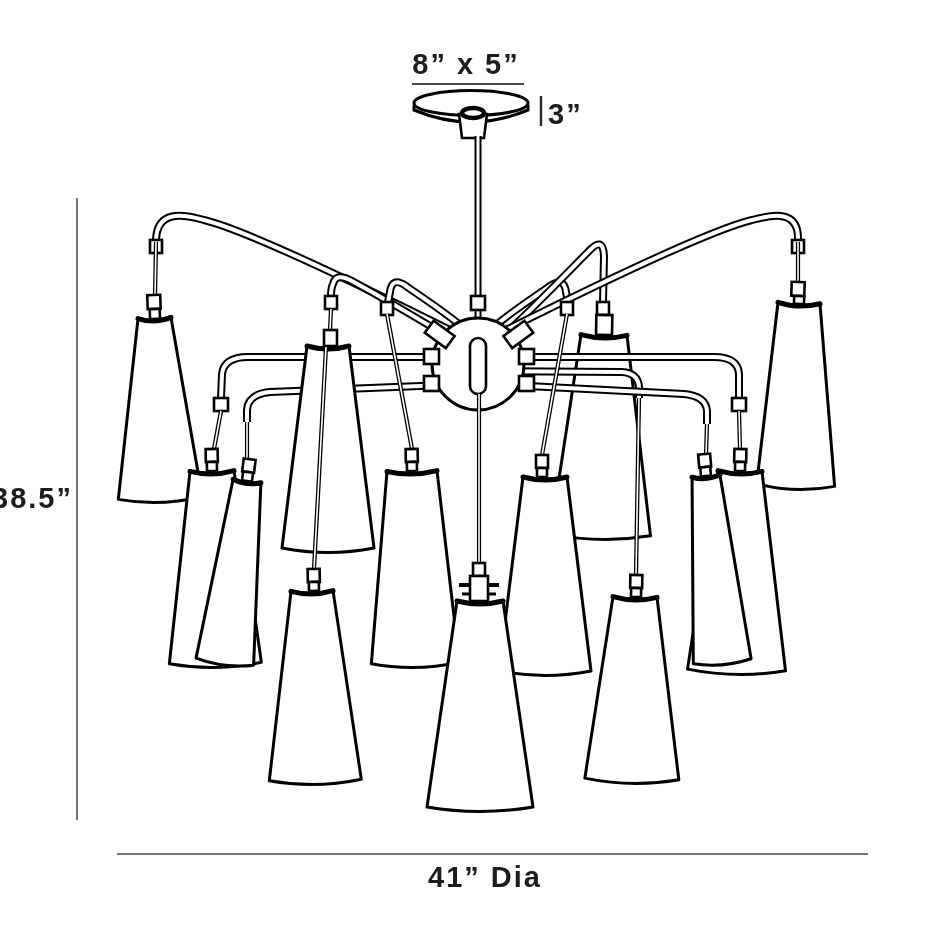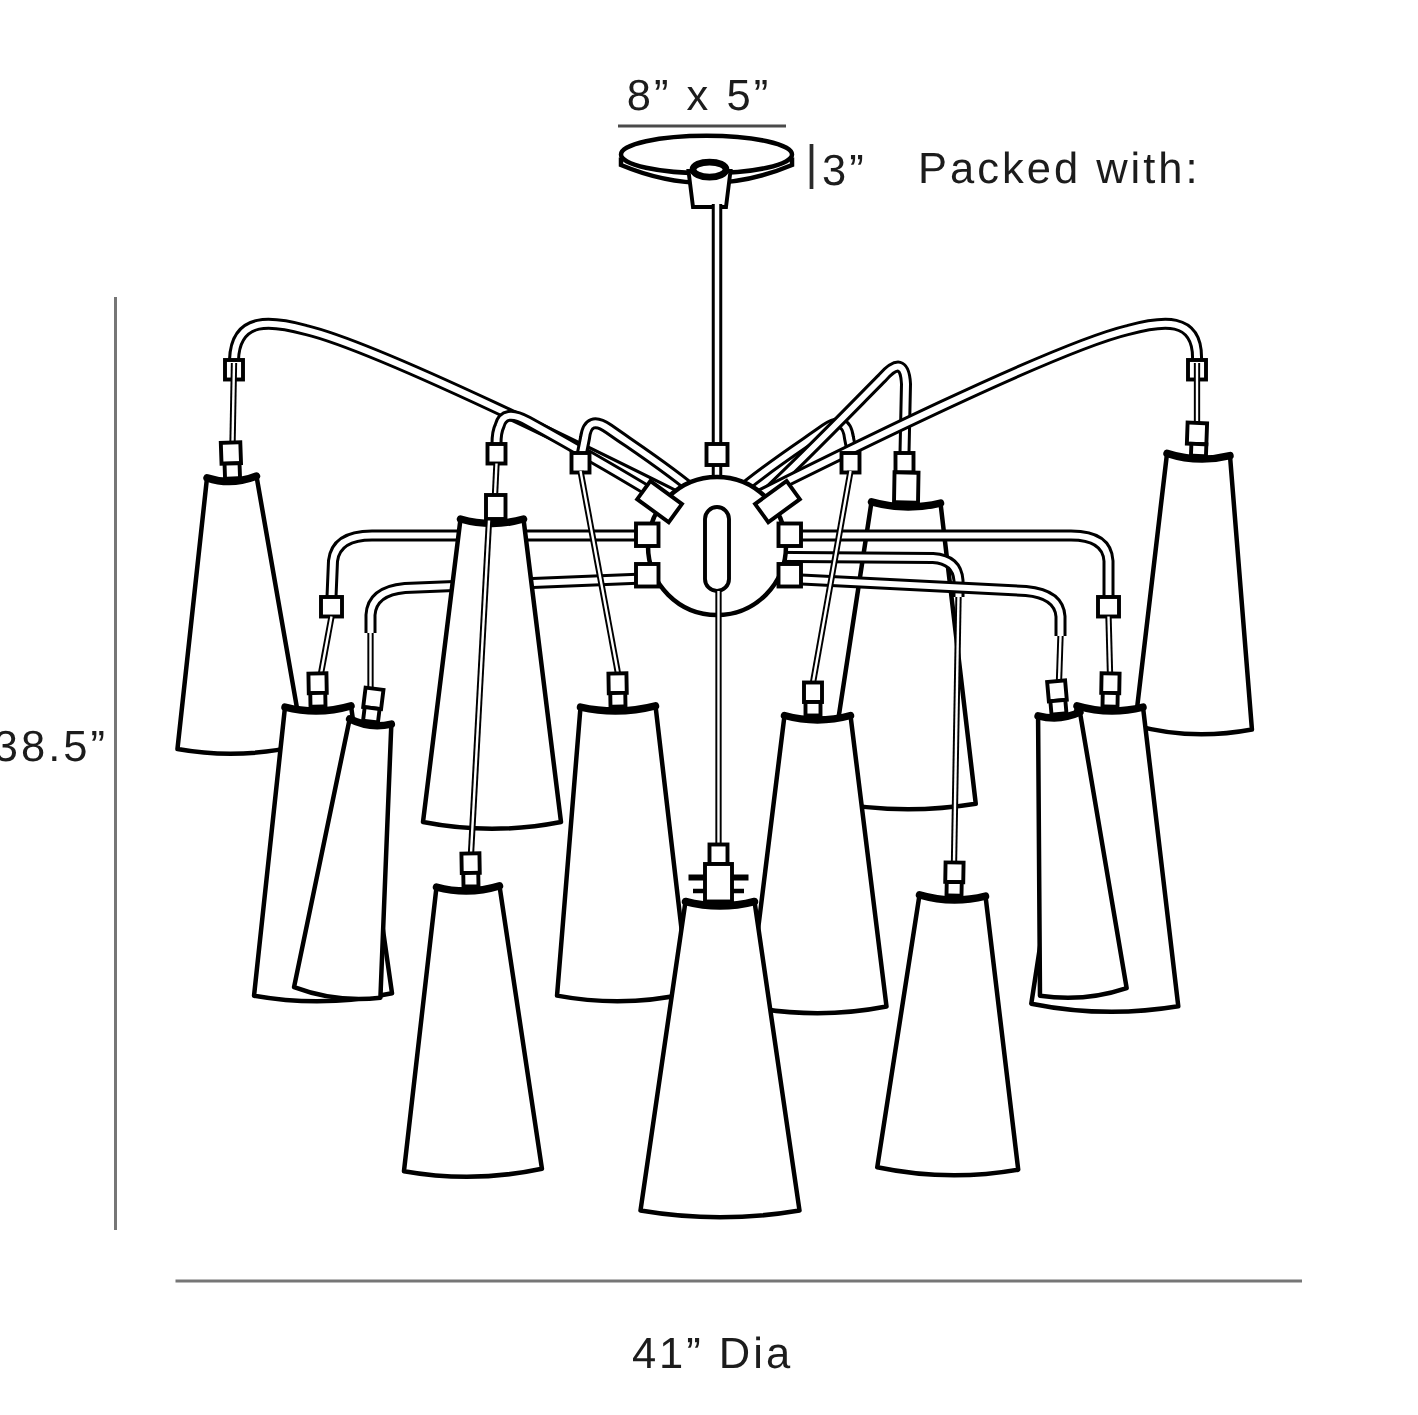--- a/index.html
+++ b/index.html
@@ -1,17 +1,17 @@
 <!DOCTYPE html>
 <html><head>
 <meta charset="utf-8">
 <style>
   html,body{margin:0;padding:0;background:#fff;}
   #stage{position:relative;width:945px;height:943px;background:#fff;overflow:hidden;
-         font-family:"Liberation Sans",sans-serif;}
+         font-family:"Liberation Sans",sans-serif;font-weight:bold;}
   #stage svg{position:absolute;left:0;top:0;}
   .lbl{position:absolute;font-size:29px;color:#1c1c1c;letter-spacing:2px;white-space:nowrap;line-height:37px;}
   .lbl.center{text-align:center;}
   .lbl.right{text-align:right;}
   
   .tb{fill:none;stroke:#000;stroke-width:8;}
   .tw{fill:none;stroke:#fff;stroke-width:4;}
   .sb{fill:none;stroke:#000;stroke-width:7;}
   .sw{fill:none;stroke:#fff;stroke-width:3;}
   .rb{fill:none;stroke:#000;stroke-width:4.2;}
@@ -228,17 +228,16 @@
   </g>
 
   <line class="under" x1="412" y1="84" x2="524" y2="84"></line>
   <line class="tick" x1="541" y1="96" x2="541" y2="126"></line>
   <line class="dim" x1="77" y1="198" x2="77" y2="820"></line>
   <line class="dim" x1="117" y1="854" x2="868" y2="854"></line>
 </svg>
 
 <div class="lbl center" style="left:396px;top:46px;width:140px;">8” x 5”</div>
 <div class="lbl" style="left:548px;top:96px;">3”</div>
-<div class="lbl" style="left:612px;top:95px;">Packed with:</div>
 <div class="lbl right" style="left:-8px;top:480px;width:80px;">38.5”</div>
-<div class="lbl center" style="left:375px;top:859px;width:200px;margin-top:26px;">41” Dia</div>
+<div class="lbl center" style="left:385px;top:859px;width:200px;">41” Dia</div>
 
 </div>
 
 </body></html>

